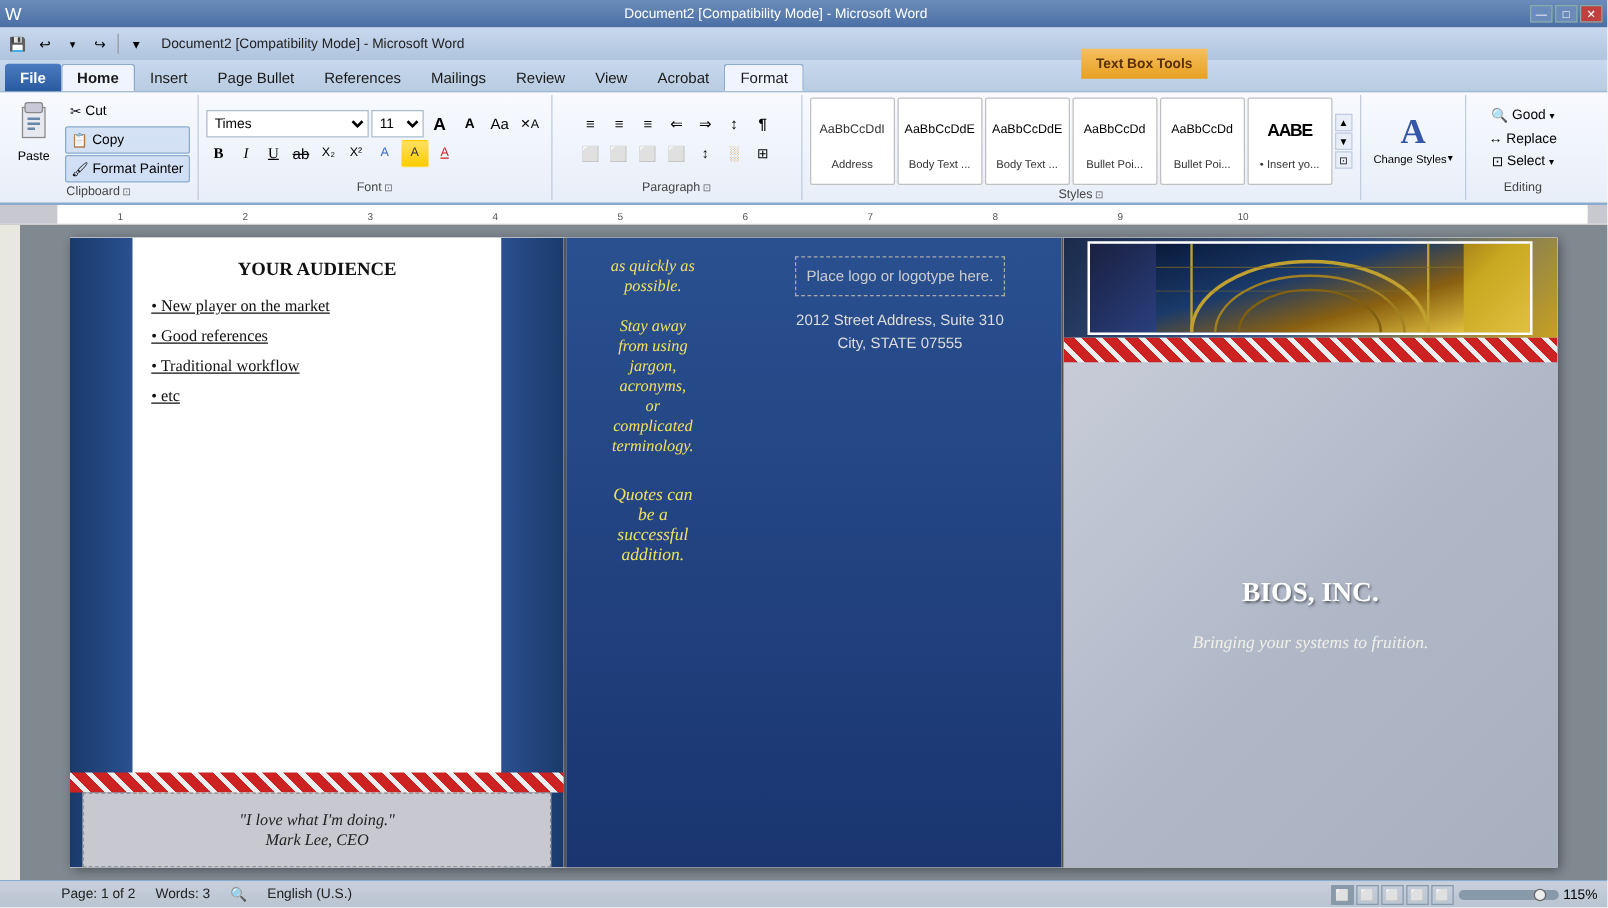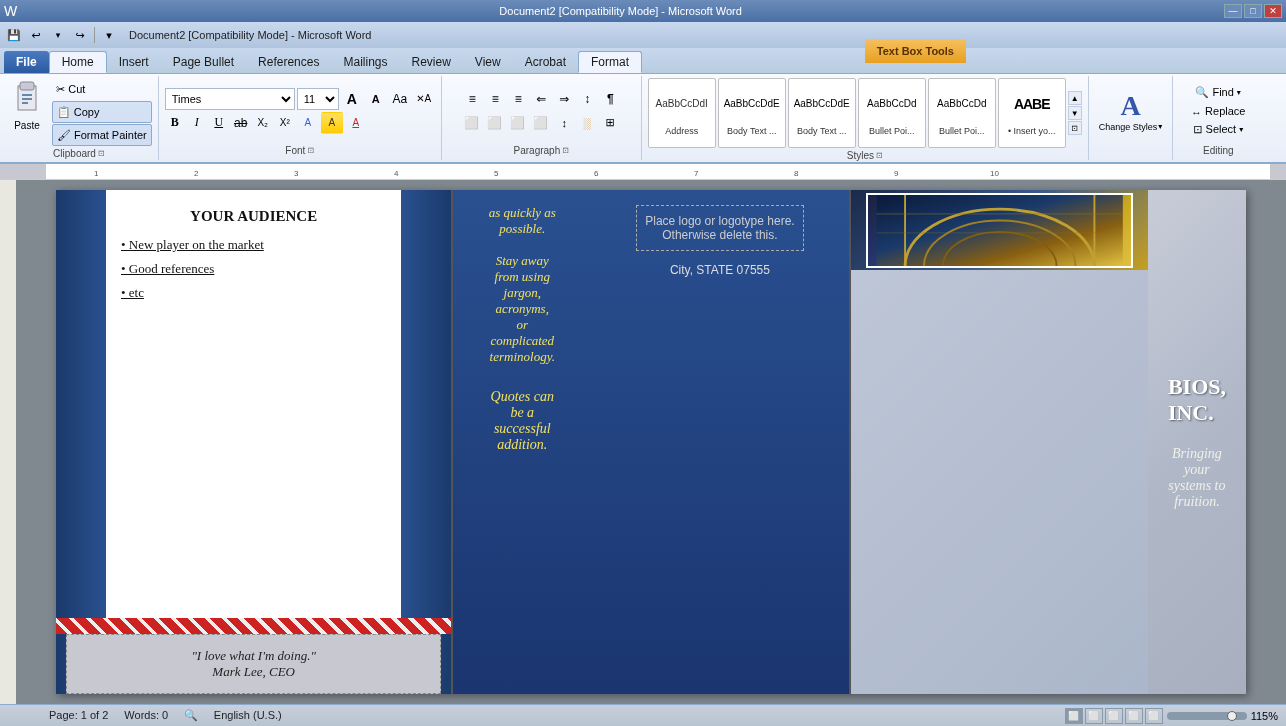--- a/index.html
+++ b/index.html
@@ -48,21 +48,21 @@
       border-radius: 3px 3px 0 0;
       color: #1a1a1a;
       height: 22px;
       display: flex;
       align-items: center;
     }
     .ribbon-tab.active {
       background: #f0f4ff;
       border: 1px solid #8aabcd;
       border-bottom: 1px solid #f0f4ff;
-      font-weight: normal;
+      font-weight: bold;
     }
     .ribbon-tab.file-tab {
       background: linear-gradient(to bottom, #4a7abf, #2a5a9f);
       color: white;
       border-radius: 3px 3px 0 0;
       font-weight: bold;
     }
     .ribbon-tab.format-tab {
       background: #f0f4ff;
       border: 1px solid #8aabcd;
@@ -360,21 +360,21 @@
       color: #ddd;
       font-size: 12px;
       text-align: center;
       line-height: 1.5;
     }
 
     
     .panel-3 {
       background: linear-gradient(135deg, #c0c8d8, #a8b4c8);
       display: flex;
-      flex-direction: row;
+      flex-direction: column;
     }
     .panel-3-photo {
       width: 100%;
       height: 80px;
       background: linear-gradient(135deg, #1a2a4a, #3a5a8a, #c8a020);
       display: flex;
       align-items: center;
       justify-content: center;
       overflow: hidden;
       position: relative;
@@ -703,21 +703,21 @@
       </div>
     </div>
     <div class="ribbon-group-label" style="opacity:0;">.</div>
   </div>
 
   <div class="ribbon-group" style="min-width:90px; border-right:none;">
     <div class="ribbon-group-content" style="flex-direction:column; gap:2px; justify-content:center;">
       <div class="editing-btn">
         <div style="display:flex; align-items:center; gap:3px; font-size:11px;">
           <span>🔍</span>
-            <span>Find</span>
+            <span>Good</span>
             <span style="font-size:8px;">▾</span>
         </div>
       </div>
       <div class="editing-btn">
         <div style="display:flex; align-items:center; gap:3px; font-size:11px;">
           <span>↔</span>
             <span>Replace</span>
         </div>
       </div>
       <div class="editing-btn">
@@ -777,20 +777,23 @@
         <div class="panel-1-content">
           <div class="panel-title">YOUR AUDIENCE</div>
 
           <div class="bullet-item">
             <span style="font-family:'Times New Roman',serif; font-size:13px; text-decoration:underline;">• New player on the market</span>
           </div>
           <div class="bullet-item">
             <span style="font-family:'Times New Roman',serif; font-size:13px; text-decoration:underline;">• Good references</span>
           </div>
           <div class="bullet-item">
+            <span style="font-family:'Times New Roman',serif; font-size:13px; text-decoration:underline;">• Traditional workflow</span>
+          </div>
+          <div class="bullet-item">
             <span style="font-family:'Times New Roman',serif; font-size:13px; text-decoration:underline;">• etc</span>
           </div>
         </div>
 
         <div class="panel-1-bottom">
           <div class="red-stripe"></div>
           <div class="quote-box">
             <div class="quote-text">
               <div>"I love what I'm doing."</div>
               <div>Mark Lee, CEO</div>
@@ -805,23 +808,23 @@
           <br>
           <div style="font-size:13px;">Stay away from using jargon, acronyms,</div>
           <div style="font-size:13px;">or complicated terminology.</div>
           <br>
           <div class="panel-2-quote" style="padding:8px 0;">Quotes can be a successful addition.</div>
         </div>
 
         <div class="panel-2-bottom">
           <div class="panel-2-logo-box">
             <div style="color:#ccc; font-size:12px;">Place logo  or logotype here.</div>
-            <div style="color:#ccc; font-size:12px;">Otherwise delete this.</div>
           </div>
           <div class="panel-2-address">
+            <div>2012 Street Address,  Suite 310</div>
             <div>City, STATE 07555</div>
           </div>
         </div>
       </div>
 
       <div class="panel panel-3">
 
         <div class="panel-3-photo">
           <div class="panel-3-photo-inner">
             <svg width="100%" height="100%" viewBox="0 0 260 75">
@@ -857,21 +860,21 @@
         </div>
       </div>
 
     </div>
   </div>
 </div>
 
 <div id="status-bar">
   <div class="status-left">
     <span>Page: 1 of 2</span>
-    <span>Words: 0</span>
+    <span>Words: 3</span>
     <span style="font-size:11px; cursor:pointer;">🔍</span>
     <span>English (U.S.)</span>
   </div>
   <div class="status-right">
     <div class="status-icons">
       <div class="status-icon" style="background:#8899aa;">⬜</div>
       <div class="status-icon">⬜</div>
       <div class="status-icon">⬜</div>
       <div class="status-icon">⬜</div>
       <div class="status-icon">⬜</div>

